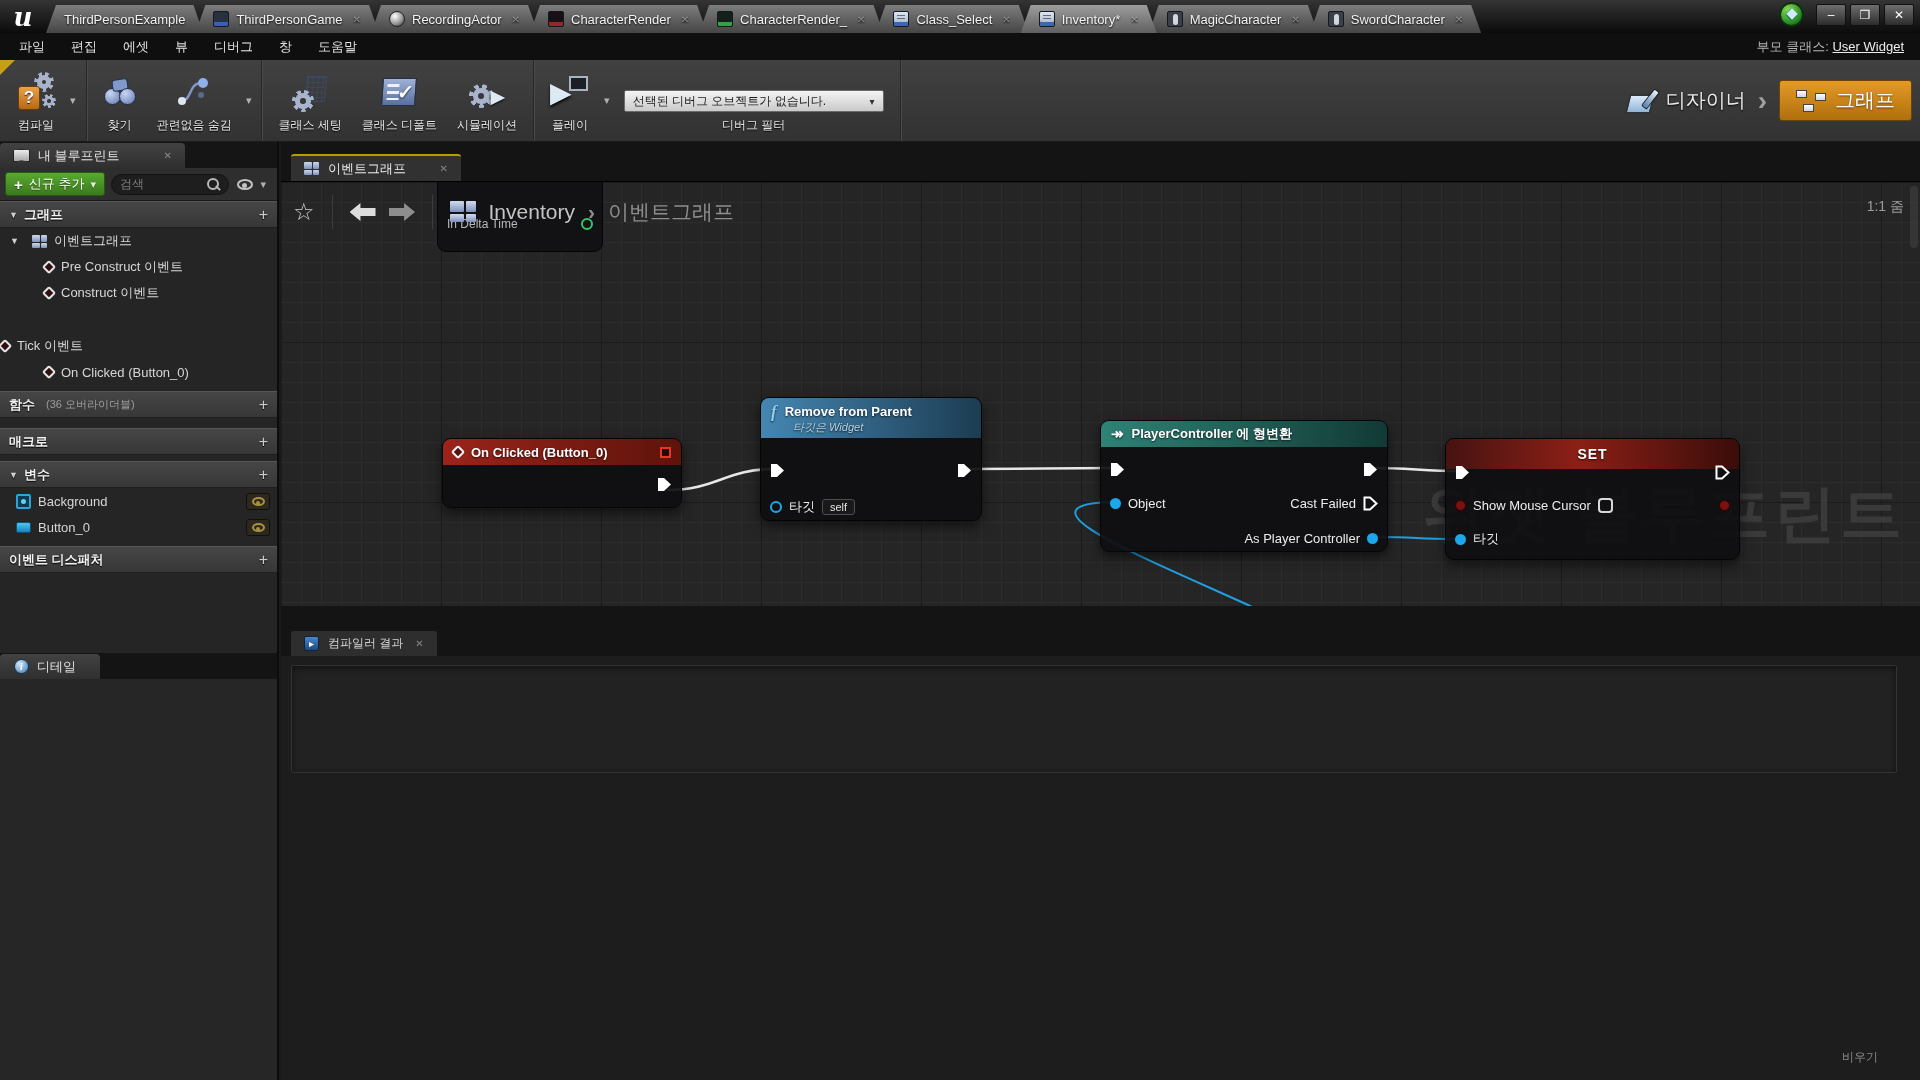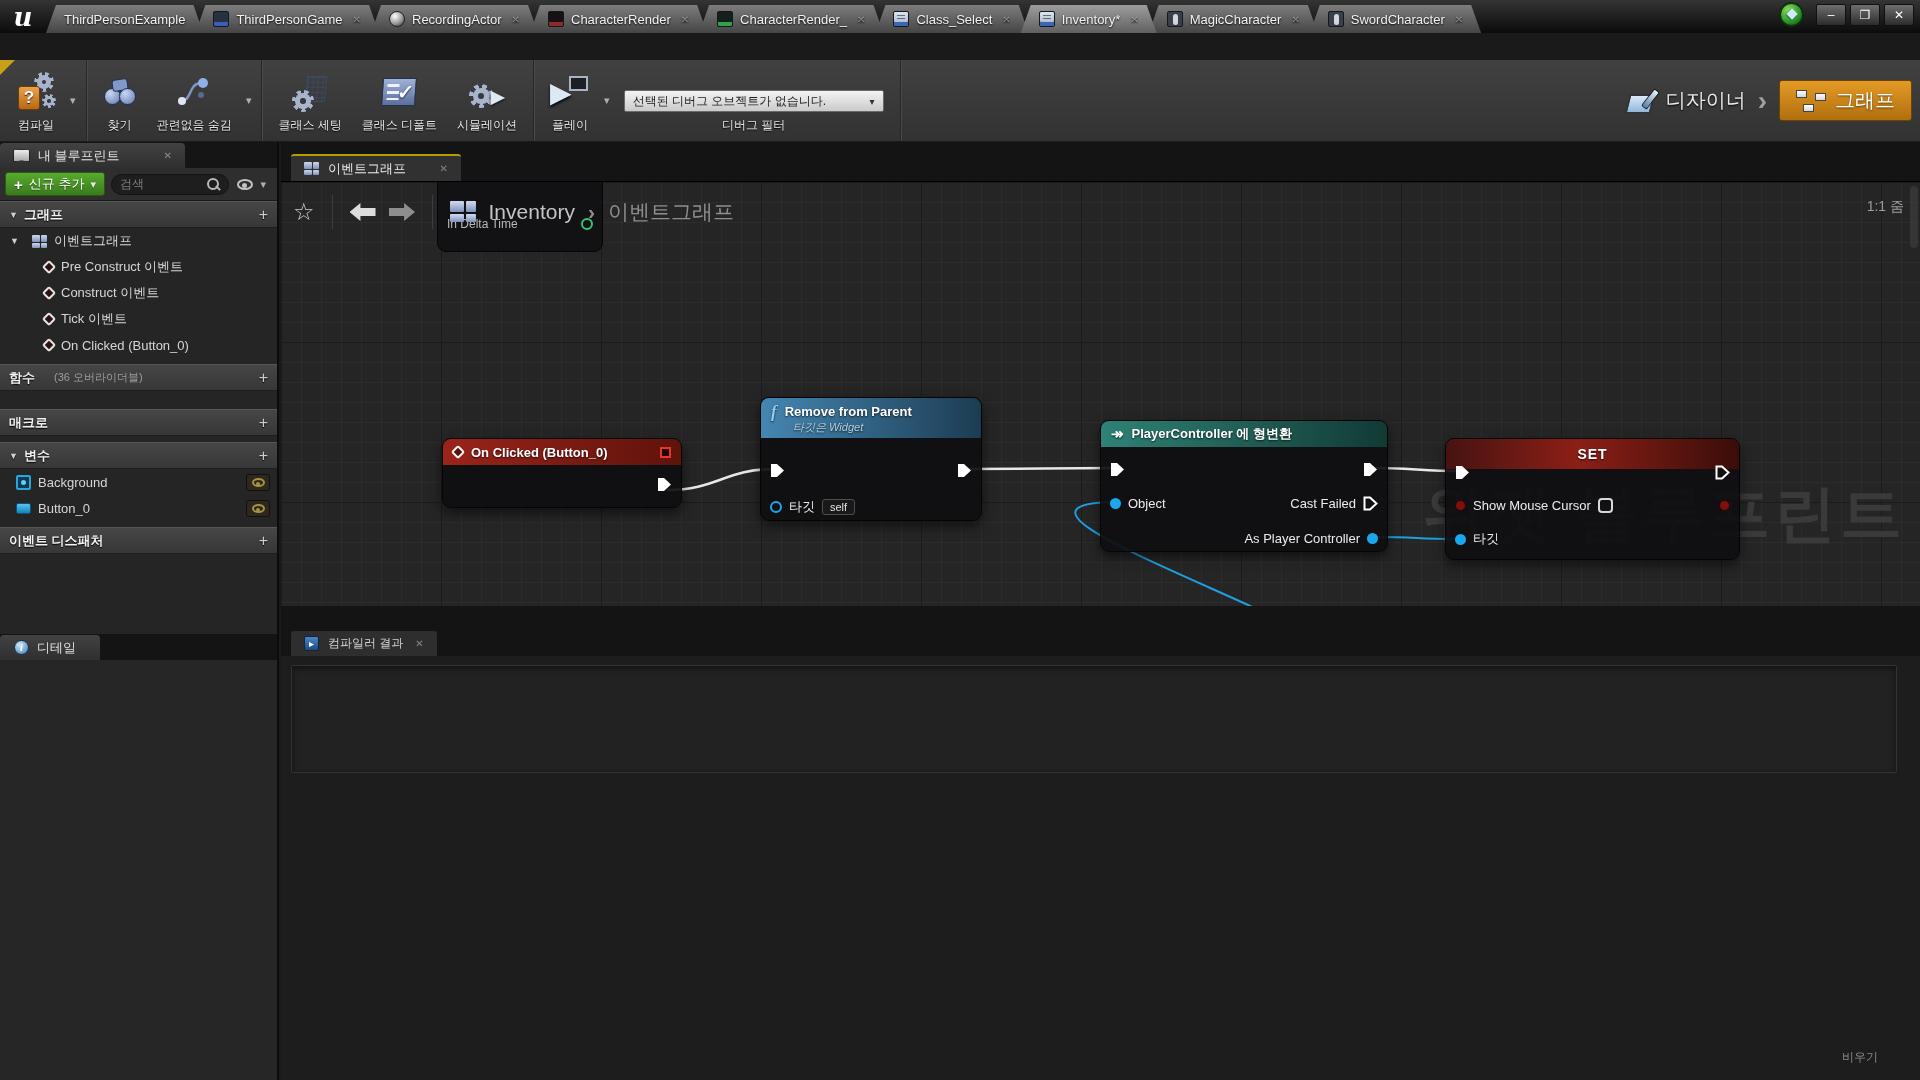--- a/index.html
+++ b/index.html
@@ -134,21 +134,21 @@
   .search input { flex:1; background:transparent; border:none; outline:none; color:#cfcfcf; font-size:12px; width:60px; font-family:inherit; }
   .search input::placeholder { color:#7e7e7e; }
   .cssmag { width:13px; height:13px; position:relative; flex:0 0 auto; }
   .cssmag::before { content:""; position:absolute; left:0; top:0; width:8px; height:8px; border-radius:50%; border:2px solid #b9b9b9; }
   .cssmag::after { content:""; position:absolute; right:1px; bottom:0; width:2px; height:6px; background:#b9b9b9; transform:rotate(-45deg); }
   .csseye { width:16px; height:11px; border:2px solid #c2c2c2; border-radius:50%; position:relative; }
   .csseye::after { content:""; position:absolute; left:3px; top:2px; width:5px; height:5px; border-radius:50%; background:#c2c2c2; }
   .eyebox { display:flex; align-items:center; gap:3px; padding:0 2px; }
   .sect { height:27px; background:linear-gradient(#464646,#373737); border-top:1px solid #565656; border-bottom:1px solid #1f1f1f;
     display:flex; align-items:center; padding:0 9px; font-size:13px; font-weight:bold; color:#f2f2f2; flex:0 0 auto; text-shadow:0 1px 1px #000; }
-  .sect .note { font-weight:normal; color:#9c9c9c; font-size:11px; margin-left:19px; text-shadow:none; }
+  .sect .note { font-weight:normal; color:#9c9c9c; font-size:11px; margin-left:11px; text-shadow:none; }
   .sect .plus { margin-left:auto; color:#cccccc; font-size:16px; font-weight:normal; }
   .exp { font-size:9px; color:#d0d0d0; margin-right:6px; }
   .trow { height:26px; display:flex; align-items:center; gap:7px; font-size:13px; color:#d6d6d6; flex:0 0 auto; }
   .gridicon { width:15px; height:13px; display:grid; grid-template-columns:8px 6px; grid-template-rows:7px 5px; gap:1px; flex:0 0 auto; }
   .gridicon i { background:linear-gradient(#cdd8ec,#7d92bc); border-radius:1px; }
   .diamond { width:10px; height:10px; transform:rotate(45deg); border:2px solid #e4e4e4; background:#30100e; border-radius:2px; flex:0 0 auto; }
   .v-img { width:15px; height:15px; border:2px solid #2aa4dc; background:#0d3a50; border-radius:2px; position:relative; flex:0 0 auto; }
   .v-img::after { content:""; position:absolute; left:3px; top:3px; width:5px; height:5px; border-radius:50%; background:#5fd0f8; }
   .v-btn { width:15px; height:11px; background:linear-gradient(#55c4f0,#1484ba); border-radius:2px; border:1px solid #0c5276; flex:0 0 auto; }
   .veye { margin-left:auto; margin-right:7px; width:24px; height:17px; background:#2c2820; border:1px solid #141008;
@@ -281,20 +281,33 @@
       </div>
     </div>
     <div class="winbtns">
       <span class="orb"></span>
       <span class="winbtn">–</span>
       <span class="winbtn">❐</span>
       <span class="winbtn">✕</span>
     </div>
   </div>
 
+  <div class="menubar">
+    <span class="mitem">파일</span>
+    <span class="mitem">편집</span>
+    <span class="mitem">에셋</span>
+    <span class="mitem">뷰</span>
+    <span class="mitem">디버그</span>
+    <span class="mitem">창</span>
+    <span class="mitem">도움말</span>
+    <span class="mright">
+      <span>부모 클래스:</span>
+      <b>User Widget</b>
+    </span>
+  </div>
 
   <div class="toolbar">
     <div class="dirty"></div>
     <div class="tgroup">
       <div class="tbtn">
         <span class="ic ic-compile">
           <span class="gear g1"></span>
             <span class="gear g2"></span>
             <span class="qbox">?</span>
         </span>
@@ -418,35 +431,35 @@
       <span>이벤트그래프</span>
     </div>
     <div class="trow" style="padding-left:44px;">
       <span class="diamond"></span>
       <span>Pre Construct 이벤트</span>
     </div>
     <div class="trow" style="padding-left:44px;">
       <span class="diamond"></span>
       <span>Construct 이벤트</span>
     </div>
-    <div class="trow" style="padding-left:44px;">
+    <div class="trow" style="margin-top:27px;">
       <span class="diamond"></span>
       <span>Tick 이벤트</span>
     </div>
     <div class="trow" style="padding-left:44px;">
       <span class="diamond"></span>
       <span>On Clicked (Button_0)</span>
     </div>
 
     <div class="sect" style="margin-top:6px;">
       <span>함수</span>
       <span class="note">(36 오버라이더블)</span>
       <span class="plus">+</span>
     </div>
-    <div class="sect" style="margin-top:18px;">
+    <div class="sect" style="margin-top:10px;">
       <span>매크로</span>
       <span class="plus">+</span>
     </div>
     <div class="sect" style="margin-top:6px;">
       <span class="exp">▼</span>
       <span>변수</span>
       <span class="plus">+</span>
     </div>
     <div class="trow" style="padding-left:16px;">
       <span class="v-img"></span>

